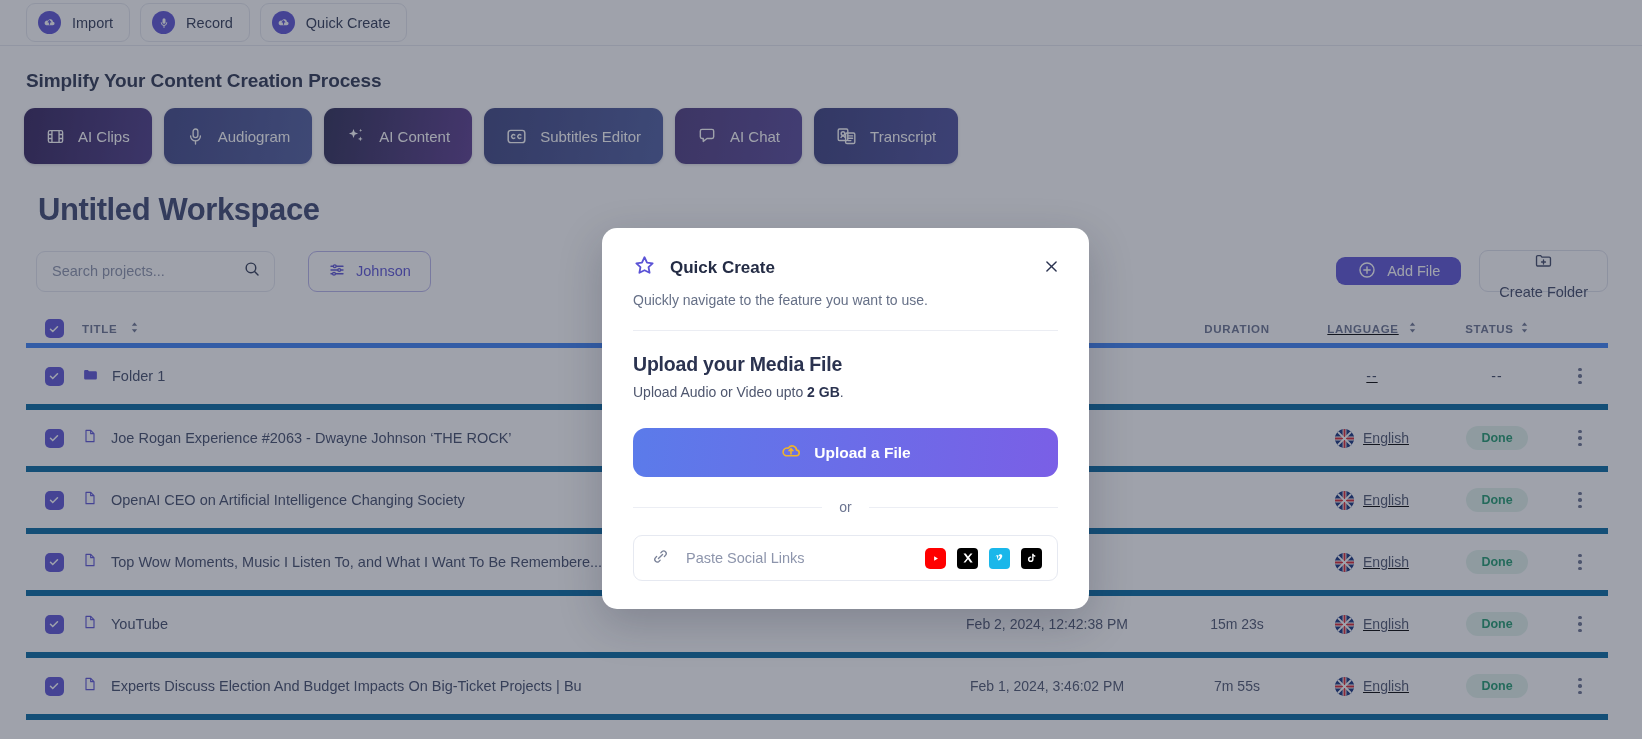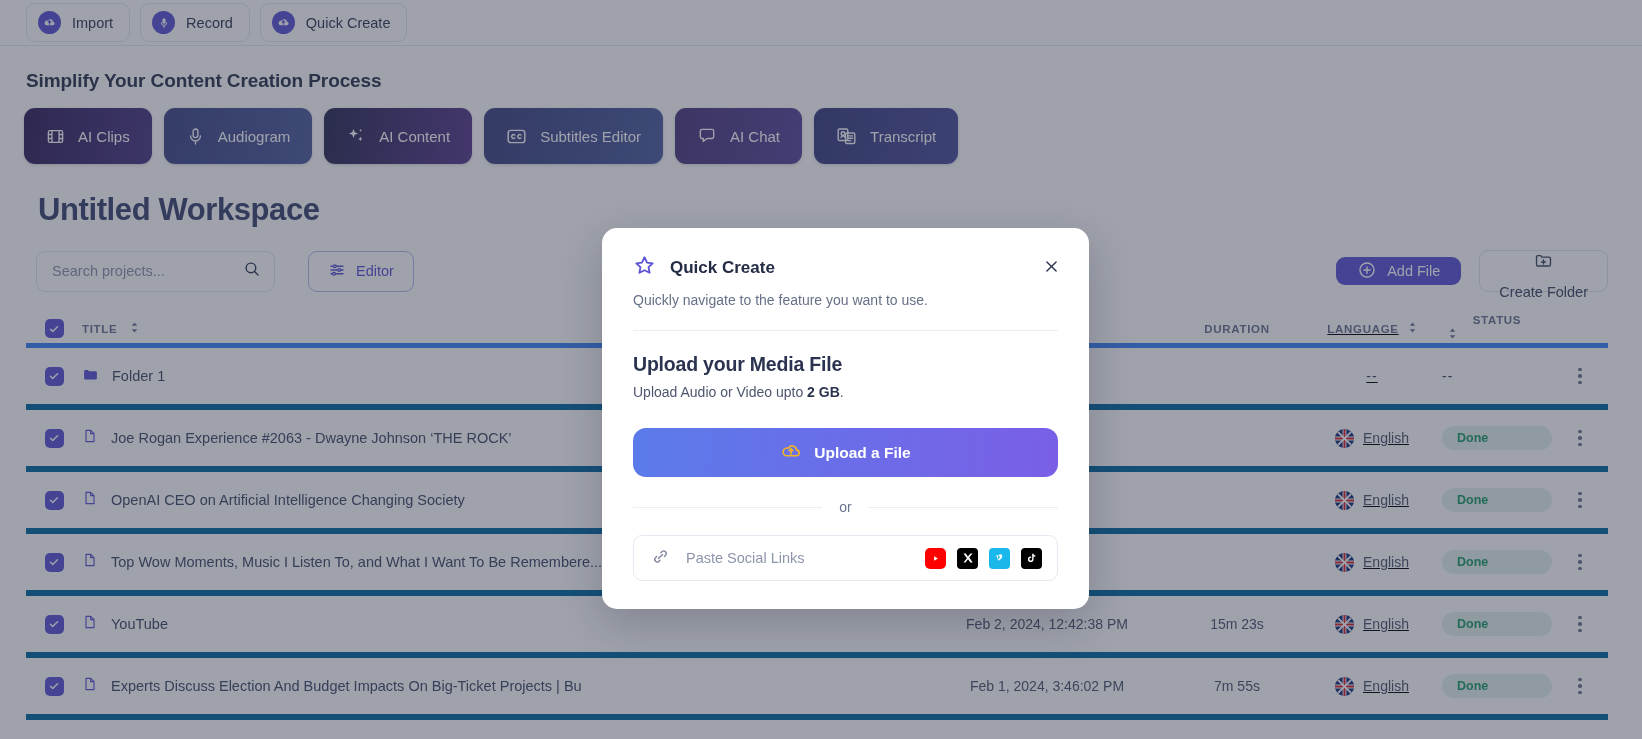--- a/index.html
+++ b/index.html
@@ -169,21 +169,21 @@
     align-items: center;
     height: 62px;
     border-bottom: 6px solid #0369a1;
   }
   .th-row { height: 34px; border-bottom: 5px solid #3b82f6; }
   .c-chk { width: 56px; display: flex; justify-content: center; }
   .c-title { flex: 1; display: flex; align-items: center; gap: 13px; min-width: 0; }
   .c-date { width: 250px; text-align: center; }
   .c-dur { width: 130px; text-align: center; }
   .c-lang { width: 140px; display: flex; align-items: center; justify-content: center; gap: 9px; text-decoration: underline; }
-  .c-status { width: 110px; display: flex; justify-content: center; flex-direction: column; }
+  .c-status { width: 110px; display: flex; justify-content: center; }
   .c-menu { width: 56px; display: flex; justify-content: center; }
 
   .th {
     font-size: 11.5px;
     font-weight: bold;
     color: #6a7punk;
     color: #6a7390;
     letter-spacing: .7px;
     display: flex; align-items: center; gap: 7px;
     justify-content: center;
@@ -416,21 +416,21 @@
       </div>
       <button class="filters-btn">
         <span>
           <svg width="18" height="18" viewBox="0 0 24 24" fill="none" stroke="#5b53d6" stroke-width="1.8" stroke-linecap="round">
             <path d="M4 7h16M4 12h16M4 17h16"></path>
             <circle cx="9" cy="7" r="1.9" fill="#fff"></circle>
               <circle cx="15" cy="12" r="1.9" fill="#fff"></circle>
               <circle cx="8" cy="17" r="1.9" fill="#fff"></circle>
           </svg>
         </span>
-        <span>Editor</span>
+        <span>Johnson</span>
       </button>
       <div class="spacer"></div>
       <button class="add-file-btn">
         <span>
           <svg width="20" height="20" viewBox="0 0 24 24" fill="none" stroke="#fff" stroke-width="1.7" stroke-linecap="round">
             <circle cx="12" cy="12" r="8.4"></circle>
               <path d="M12 8.2v7.6M8.2 12h7.6"></path>
           </svg>
         </span>
         <span>Add File</span>

